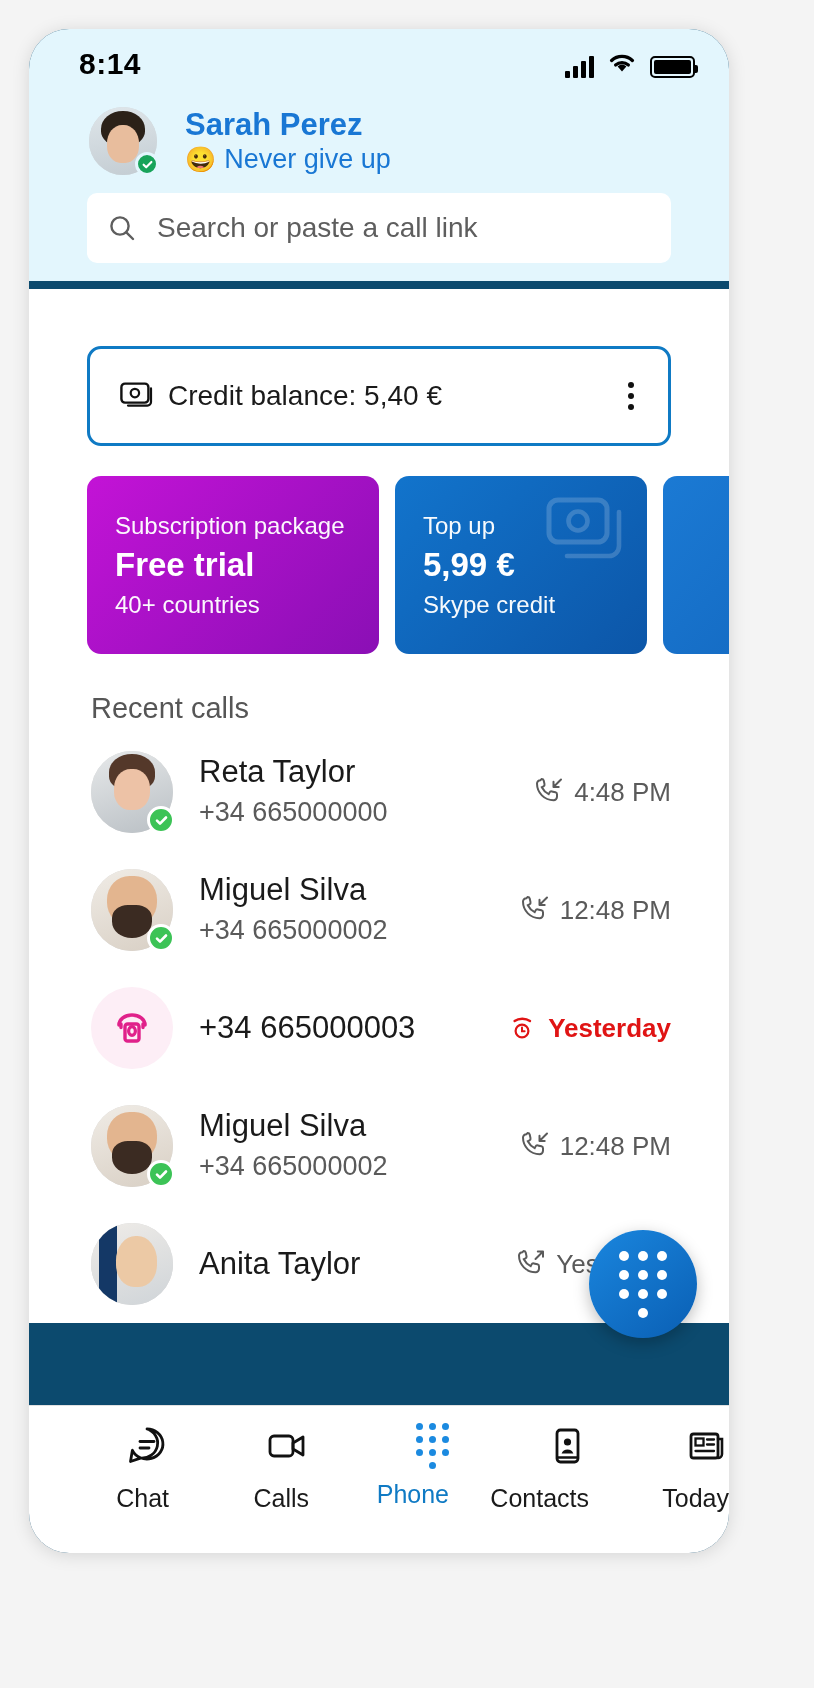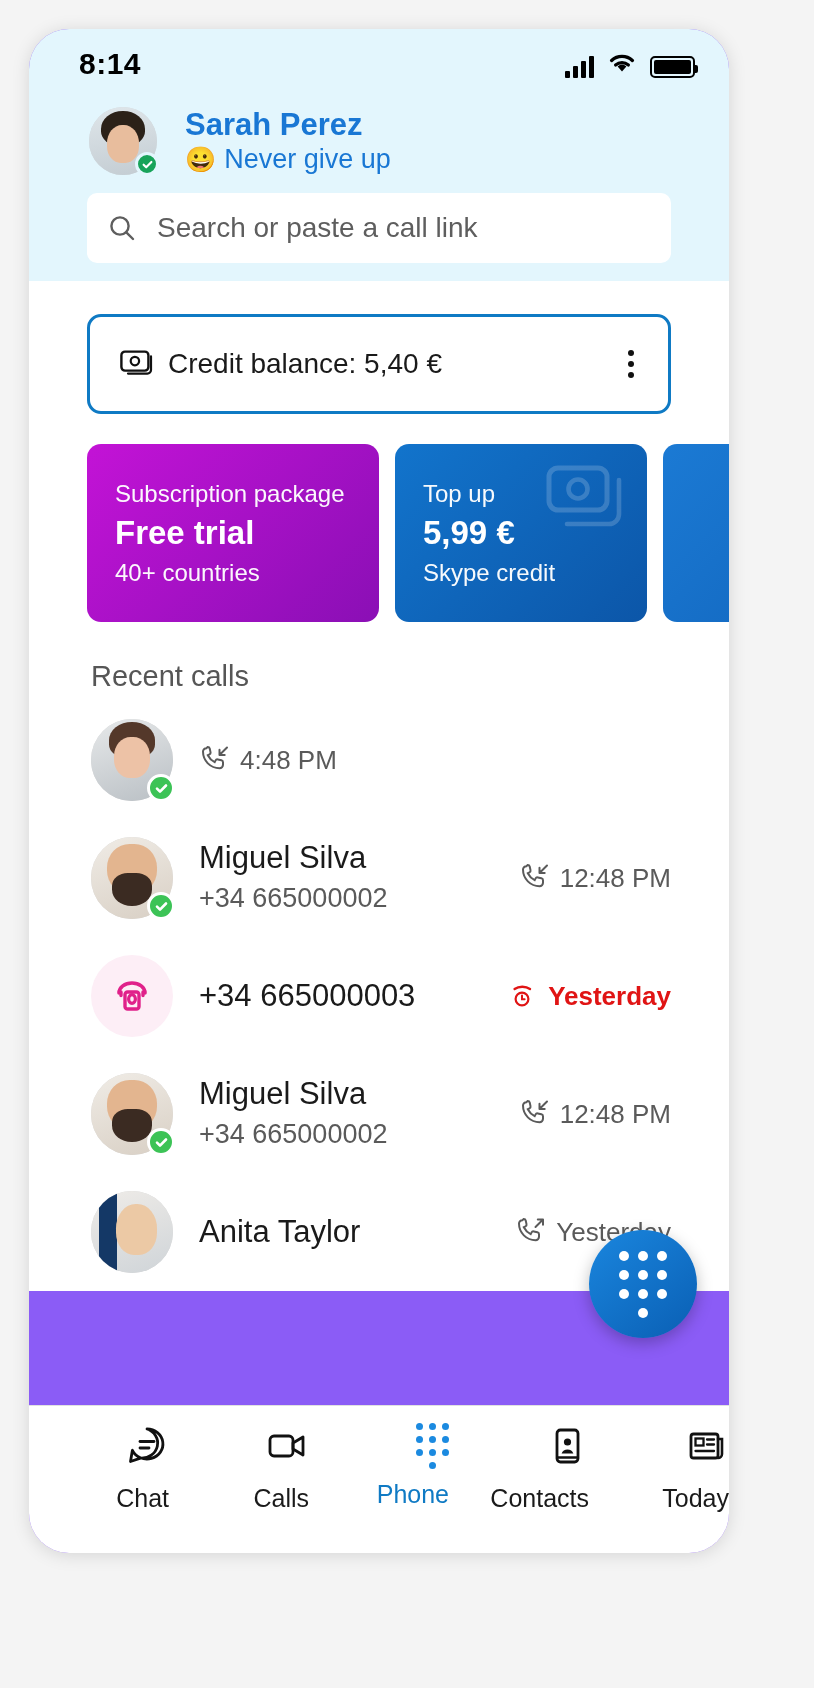--- a/index.html
+++ b/index.html
@@ -11,21 +11,21 @@
   }
   .page {
     position: relative;
     width: 814px; height: 1688px;
     background: #f4f4f4;
   }
   .phone {
     position: absolute;
     left: 29px; top: 29px;
     width: 700px; height: 1524px;
-    background: #8b5cf6;
+    background: #0c4a6e;
     border-radius: 40px;
     overflow: hidden;
     box-shadow: 0 2px 18px rgba(0,0,0,0.13);
   }
 
   
   .header {
     background: #e3f6fd;
     padding: 0 0 18px 0;
   }
@@ -88,21 +88,21 @@
     margin: 18px 58px 0 58px;
     height: 70px; background: #ffffff;
     border-radius: 10px;
     display: flex; align-items: center; gap: 20px;
     padding: 0 20px;
   }
   .search-icon { width: 30px; height: 30px; flex: 0 0 30px; }
   .search-ph { font-size: 28px; color: #5e5e5e; }
 
   
-  .body { background: #fff; padding-top: 8px; }
+  .body { background: #fff; padding-top: 32px; margin-top: 8px; }
 
   .credit-pill {
     margin: 25px 58px 0 58px;
     height: 100px;
     border: 3px solid #0f7ac4;
     border-radius: 14px;
     display: flex; align-items: center;
     justify-content: space-between;
     padding: 0 26px 0 30px;
     background: #fff;
@@ -361,20 +361,24 @@
         <div class="call-av-wrap">
           <div class="call-av">
               <div class="ph ph-reta"></div>
             </div>
           <div class="call-presence">
             <svg viewBox="0 0 16 16">
                 <path d="M3.2 8.2 L6.4 11.4 L12.8 4.8" stroke="#fff" stroke-width="2.8" fill="none" stroke-linecap="round" stroke-linejoin="round"></path>
               </svg>
           </div>
         </div>
+        <div class="call-main">
+          <div class="call-name">Reta Taylor</div>
+          <div class="call-num">+34 665000000</div>
+        </div>
         <div class="call-meta">
           <span>
             <svg viewBox="0 0 30 30">
               <path d="M7.4 5.2 c-2 0-3.4 1.6-3.4 3.4 0 9.2 7.4 16.6 16.6 16.6 1.8 0 3.4-1.5 3.4-3.4 v-2.6 c0-1-0.7-1.8-1.6-2 l-3.6-0.8 c-0.9-0.2-1.8 0.2-2.2 1 l-0.9 1.7 c-3-1.5-5.4-3.9-6.9-6.9 l1.7-0.9 c0.8-0.4 1.2-1.3 1-2.2 l-0.8-3.6 c-0.2-0.9-1-1.6-2-1.6 Z" fill="none" stroke="currentColor" stroke-width="2"></path>
               <path d="M28 4.5 L20.5 12 M20.5 12 h5.2 M20.5 12 v-5.2" stroke="currentColor" stroke-width="2" fill="none" stroke-linecap="round" stroke-linejoin="round"></path>
             </svg>
           </span>
           <span class="call-time">4:48 PM</span>
         </div>
       </div>

